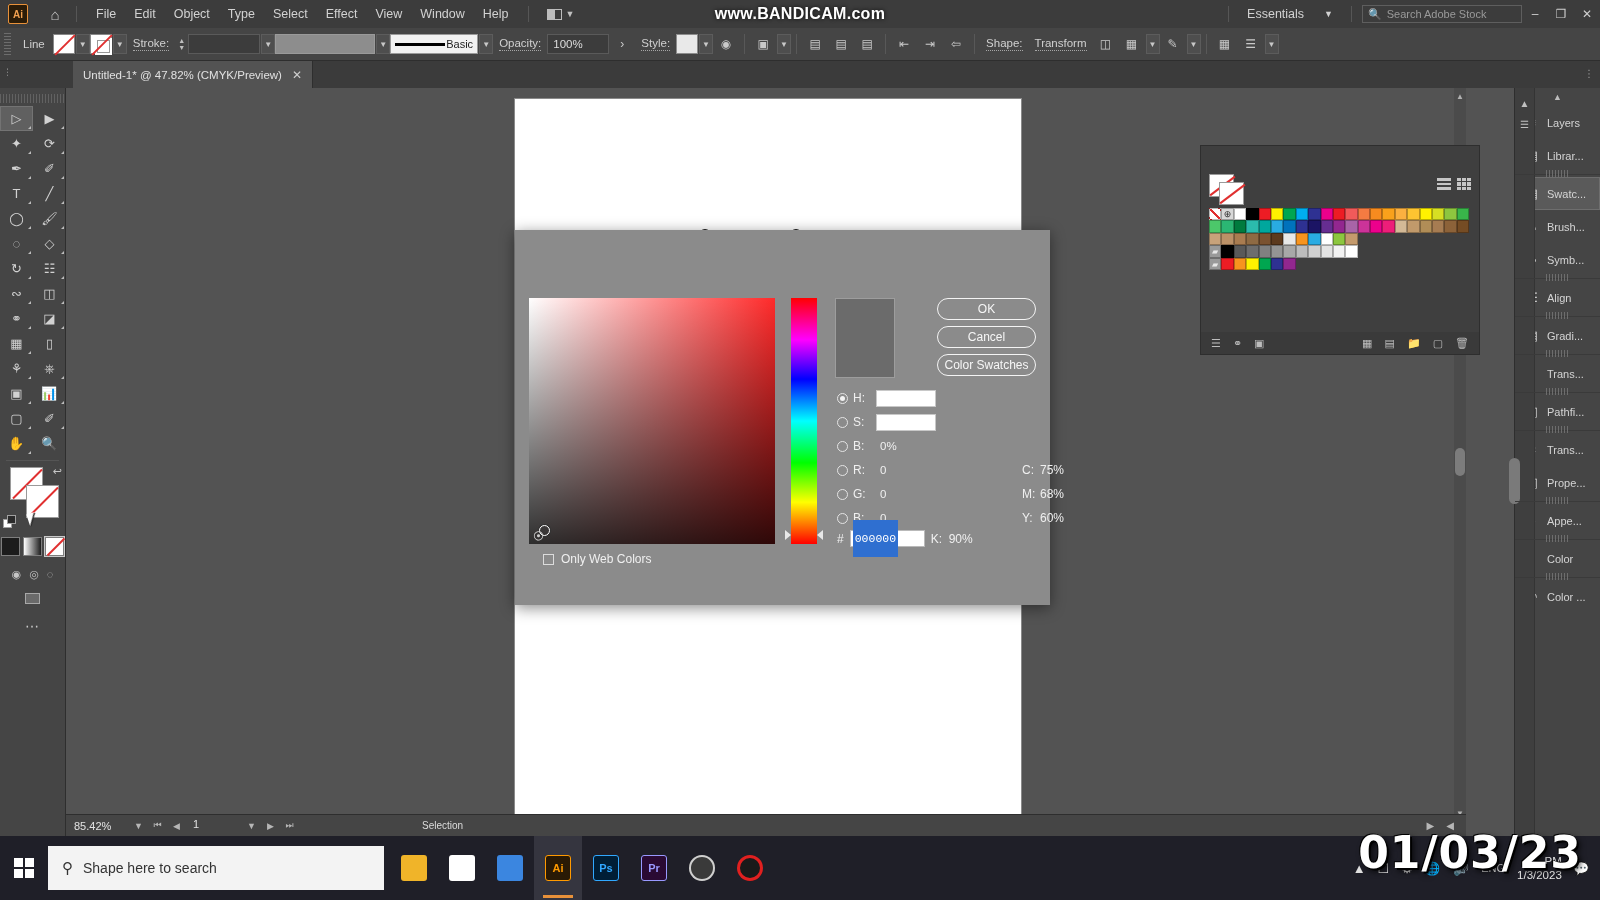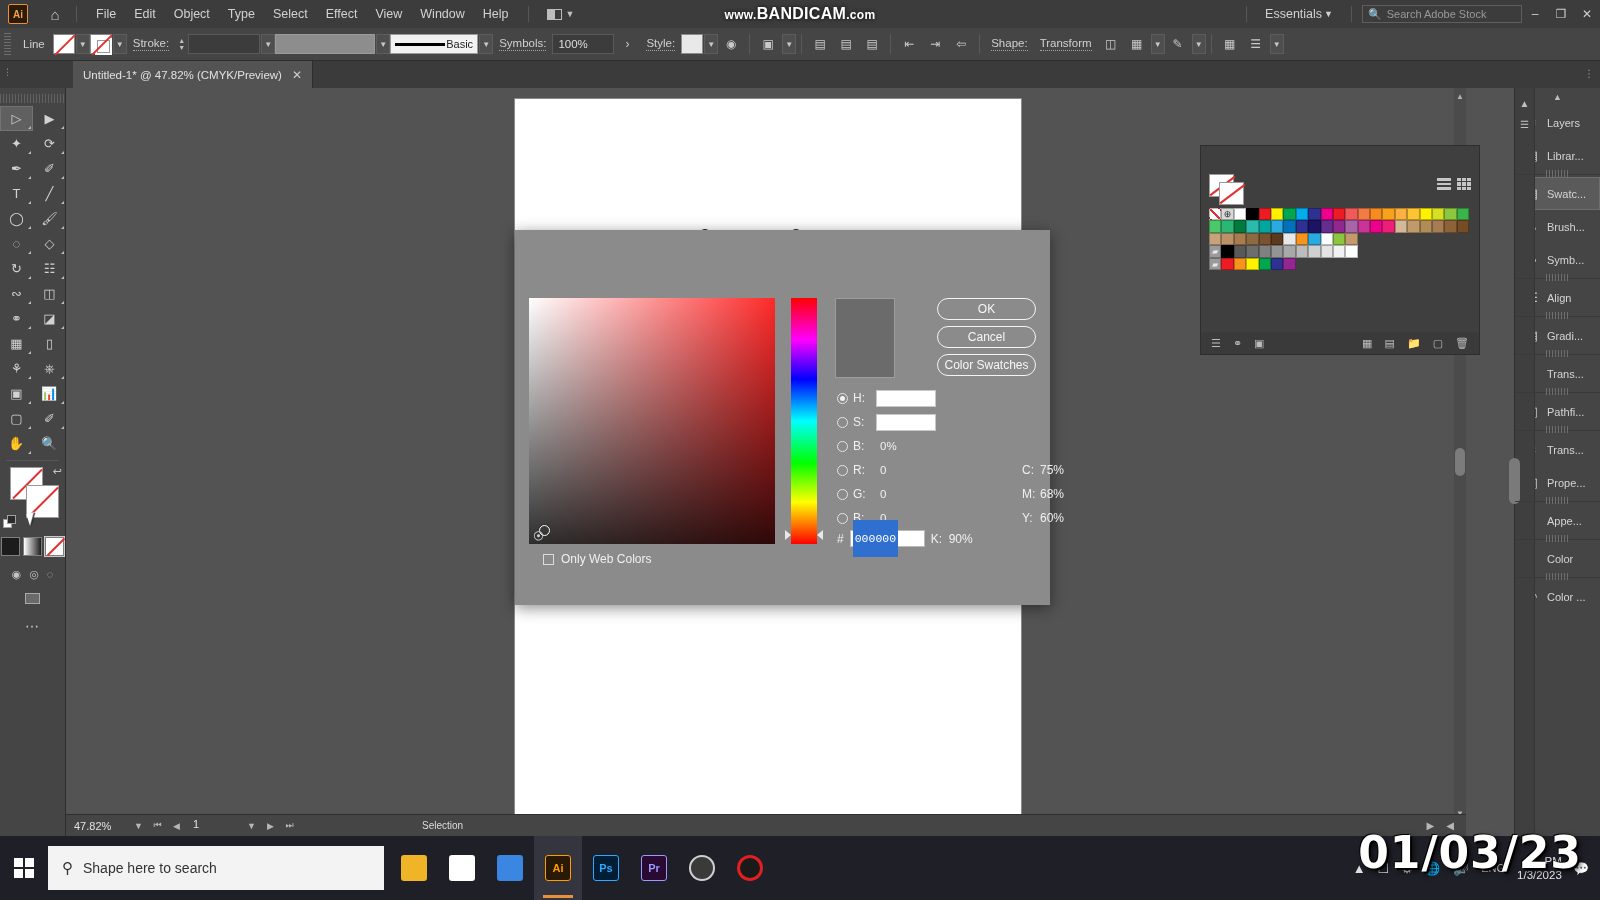--- a/index.html
+++ b/index.html
@@ -29,23 +29,23 @@
   .arrange-box i { flex:1; border-right:1px solid #bdbdbd; background:#bdbdbd; }
   .arrange-box i:last-child { border-right:0; background:transparent; }
   .chev { font-size:9px; }
   .bandicam {
     position:absolute; left:0; top:0; width:1600px; height:28px;
     display:flex; align-items:center; justify-content:center;
     pointer-events:none;
   }
   .bandicam span { color:#fff; font-size:16px; font-weight:bold; letter-spacing:.3px;
     text-shadow:0 0 4px rgba(0,0,0,.9); }
-  .bandicam .sm { font-size:12px; }
+  .bandicam .sm { font-size:16px; }
   .mb-right { position:absolute; right:0; top:0; height:28px; display:flex; align-items:center; }
-  .essentials { display:flex; align-items:center; gap:2px; color:#d2d2d2; font-size:12.5px; padding:0 8px; }
+  .essentials { display:flex; align-items:center; gap:20px; color:#d2d2d2; font-size:12.5px; padding:0 8px; }
   .stock-search {
     width:160px; height:18px; background:#3c3c3c; border:1px solid #5e5e5e;
     display:flex; align-items:center; padding:0 5px; gap:5px; color:#9a9a9a; font-size:11px;
   }
   .win-btn { width:26px; height:28px; display:flex; align-items:center; justify-content:center; color:#cfcfcf; font-size:12px; }
 
   
   .ctrlbar {
     position:absolute; left:0; top:28px; width:1600px; height:33px;
     background:#454545; border-bottom:1px solid #2e2e2e;
@@ -330,21 +330,21 @@
       </div>
     <div class="fld wide"></div>
     <div class="mini-chev">▼</div>
     <div class="fld light w100"></div>
     <div class="mini-chev">▼</div>
     <div class="brush-fld">
       <div class="brush-line"></div>
       <span>Basic</span>
     </div>
     <div class="mini-chev">▼</div>
-    <div class="cb-label dotted">Symbols:</div>
+    <div class="cb-label dotted">Opacity:</div>
     <div class="fld opacity-fld">100%</div>
     <div class="ic">›</div>
     <div class="cb-label dotted">Style:</div>
     <div class="style-sq"></div>
     <div class="mini-chev">▼</div>
     <div class="ic">◉</div>
     <div class="vline"></div>
     <div class="ic">▣</div>
     <div class="mini-chev">▼</div>
     <div class="vline"></div>
@@ -735,21 +735,21 @@
         </div>
         <div class="dock-div"></div>
         <div class="dock-item">
           <span class="dock-ico">◠</span>
           <span>Color ...</span>
         </div>
       </div>
   </div>
 
   <div class="statusbar">
-    <div class="st-zoom">47.82%</div>
+    <div class="st-zoom">85.42%</div>
     <div class="st-ic">▼</div>
     <div class="st-ic">⏮</div>
     <div class="st-ic">◀</div>
     <div class="st-page">1</div>
     <div class="st-ic">▼</div>
     <div class="st-ic">▶</div>
     <div class="st-ic">⏭</div>
     <div class="st-sel">Selection</div>
     <div class="st-right">
       <span>▶</span>

